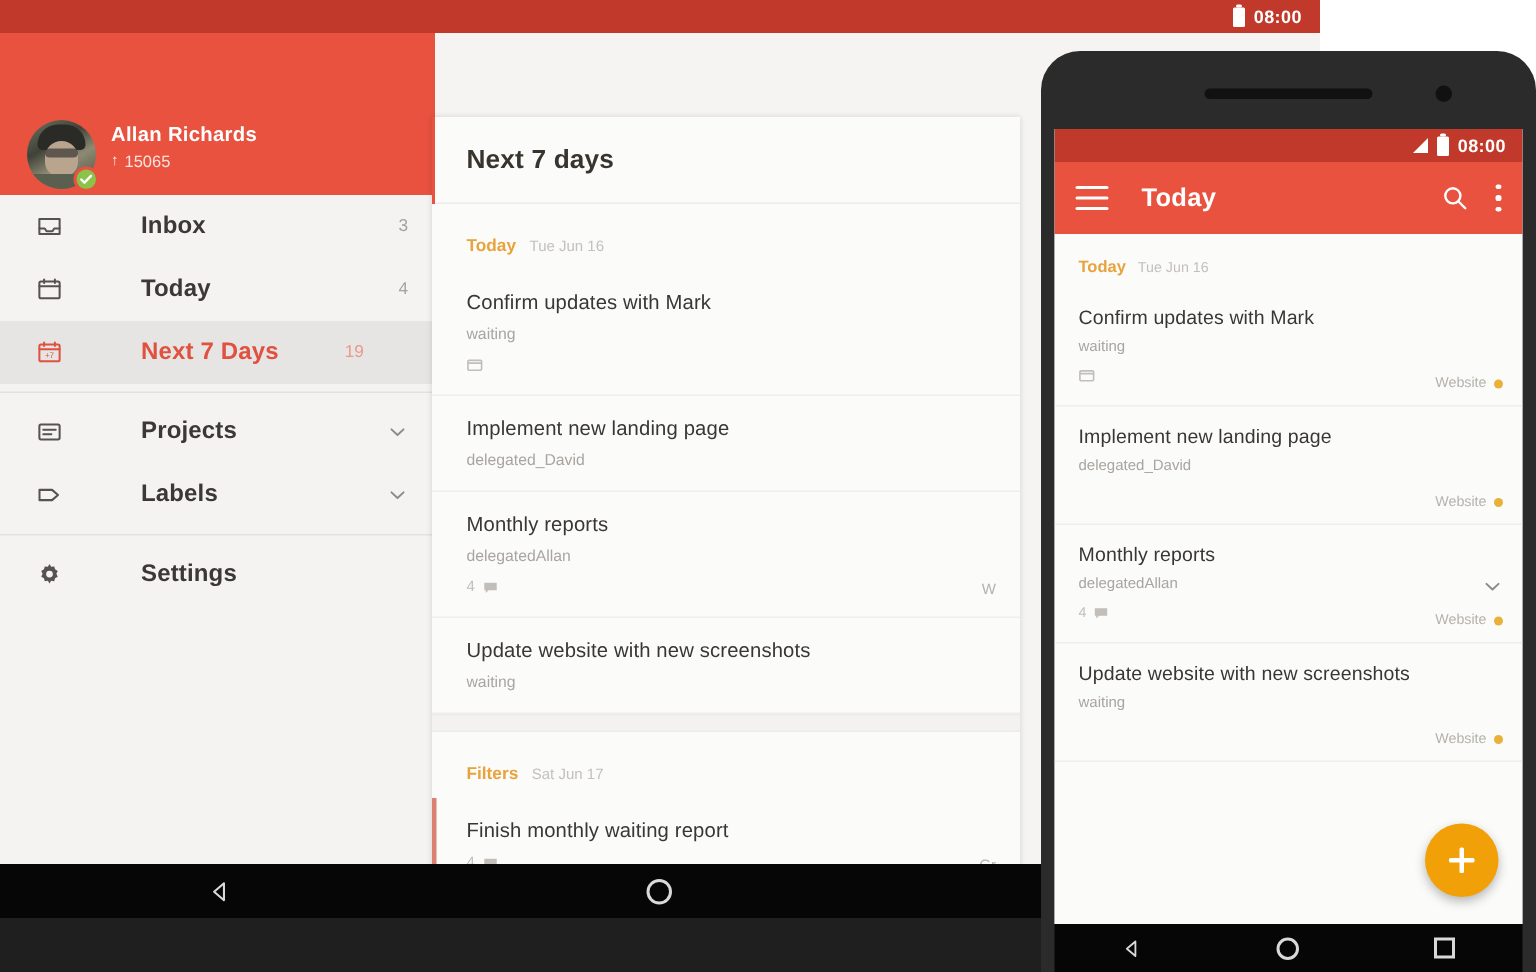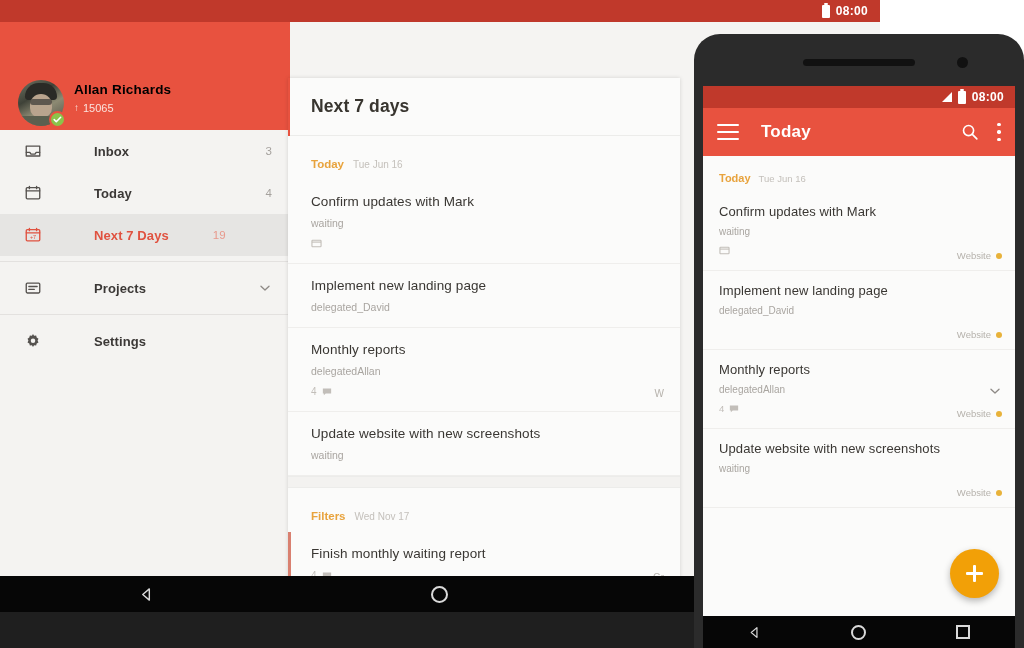--- a/index.html
+++ b/index.html
@@ -32,31 +32,31 @@
     background:linear-gradient(150deg,#6f7464 0%,#3f4238 35%,#8d8a73 60%,#4a4a42 100%);}
   .avatar .hair{position:absolute;left:7px;top:3px;width:32px;height:17px;border-radius:16px 16px 4px 4px;background:#2a2a26;}
   .avatar .face{position:absolute;left:12px;top:14px;width:22px;height:24px;border-radius:11px 11px 10px 10px;background:#b9a48e;}
   .avatar .glass{position:absolute;left:12px;top:19px;width:22px;height:6px;background:#4d4a44;border-radius:3px;opacity:.85;}
   .avatar .shoulder{position:absolute;left:0;bottom:-2px;width:46px;height:12px;background:#5b5f4f;}
   .badge-check{position:absolute;right:-2px;bottom:-2px;width:17px;height:17px;border-radius:50%;
     background:#8bc34a;border:2px solid #e8523f;box-sizing:border-box;
     display:flex;align-items:center;justify-content:center;}
   .badge-check svg{width:9px;height:9px;}
   .drawer-user{position:absolute;left:74px;top:60px;}
-  .drawer-username{color:#000000;font-size:13.5px;font-weight:bold;letter-spacing:.2px;}
+  .drawer-username{color:#ffffff;font-size:13.5px;font-weight:bold;letter-spacing:.2px;}
   .drawer-karma{color:#fbe3dd;font-size:11px;margin-top:5px;display:flex;align-items:center;gap:4px;}
   .karma-arrow{font-size:10px;line-height:1;}
 
   .nav{position:absolute;left:0;top:108px;width:290px;}
   .nav-item{display:flex;align-items:center;height:42px;padding:0 18px 0 22px;box-sizing:border-box;
     position:relative;cursor:pointer;}
   .nav-item.active{background:#e6e5e3;}
   .nav-ico{width:22px;height:22px;flex:0 0 22px;display:flex;align-items:center;justify-content:center;color:#55524f;}
   .nav-ico svg{display:block;}
-  .nav-label{margin-left:22px;font-size:13px;color:#3b3836;font-weight:bold;letter-spacing:.1px;padding-left:28px;}
+  .nav-label{margin-left:22px;font-size:16px;color:#3b3836;font-weight:bold;letter-spacing:.1px;padding-left:28px;}
   .nav-item.active .nav-label{color:#e05240;}
   .nav-item.active .nav-ico{color:#e05240;}
   .nav-count{margin-left:auto;font-size:11.5px;color:#a5a19d;}
   .nav-item.active .nav-count{color:#e8998c;margin-left:44px;}
   .nav-chev{margin-left:auto;color:#8e8a86;display:flex;}
   .nav-sep{height:1px;background:#e3e1df;margin:5px 0;}
 
   
   .content{position:absolute;left:288px;top:78px;width:392px;height:534px;background:#fbfbfa;
      box-shadow:0 0 4px rgba(0,0,0,.14);overflow:hidden;}
@@ -206,20 +206,33 @@
             </div>
             <div class="nav-sep"></div>
             <div class="nav-item">
               <span class="nav-ico">
                 <svg width="18" height="18" viewBox="0 0 20 20">
                   <rect x="2.5" y="4.5" width="15" height="11" rx="1.2" stroke="currentColor" fill="none" stroke-width="1.5" stroke-linejoin="round" stroke-linecap="round"></rect>
                   <path d="M5.4 8.3h9.2M5.4 11.6h6" stroke="currentColor" fill="none" stroke-width="1.5" stroke-linejoin="round" stroke-linecap="round"></path>
                 </svg>
               </span>
               <span class="nav-label">Projects</span>
+              <span class="nav-chev">
+                <svg width="14" height="14" viewBox="0 0 16 16">
+                  <path d="M3.4 6 L8 10.3 L12.6 6" fill="none" stroke="currentColor" stroke-width="1.5" stroke-linecap="round" stroke-linejoin="round"></path>
+                </svg>
+              </span>
+            </div>
+            <div class="nav-item">
+              <span class="nav-ico">
+                <svg width="18" height="18" viewBox="0 0 20 20">
+                  <path d="M2.6 6.2h9.3l4.4 3.8-4.4 3.8H2.6z" stroke="currentColor" fill="none" stroke-width="1.5" stroke-linejoin="round" stroke-linecap="round"></path>
+                </svg>
+              </span>
+              <span class="nav-label">Labels</span>
               <span class="nav-chev">
                 <svg width="14" height="14" viewBox="0 0 16 16">
                   <path d="M3.4 6 L8 10.3 L12.6 6" fill="none" stroke="currentColor" stroke-width="1.5" stroke-linecap="round" stroke-linejoin="round"></path>
                 </svg>
               </span>
             </div>
             <div class="nav-sep"></div>
             <div class="nav-item">
               <span class="nav-ico">
                 <svg width="18" height="18" viewBox="0 0 20 20">
@@ -271,21 +284,21 @@
               </div>
               <span class="task-proj">W</span>
             </div>
             <div class="task">
               <div class="task-title">Update website with new screenshots</div>
               <div class="task-sub">waiting</div>
             </div>
             <div class="task-sep"></div>
             <div class="sec-head">
               <span class="sec-name">Filters</span>
-              <span class="sec-date">Wed Nov 17</span>
+              <span class="sec-date">Sat Jun 17</span>
             </div>
             <div class="task">
               <span class="task-strip" style="background: rgb(217, 128, 112);"></span>
               <div class="task-title">Finish monthly waiting report</div>
               <div class="task-meta">
                 <span>4</span>
                 <span class="meta-ico">
                   <svg width="10" height="10" viewBox="0 0 14 14">
                     <path d="M1.2 2.2h11.6v7H5.2L2.6 11.6V9.2H1.2z" fill="currentColor" stroke="none"></path>
                   </svg>

